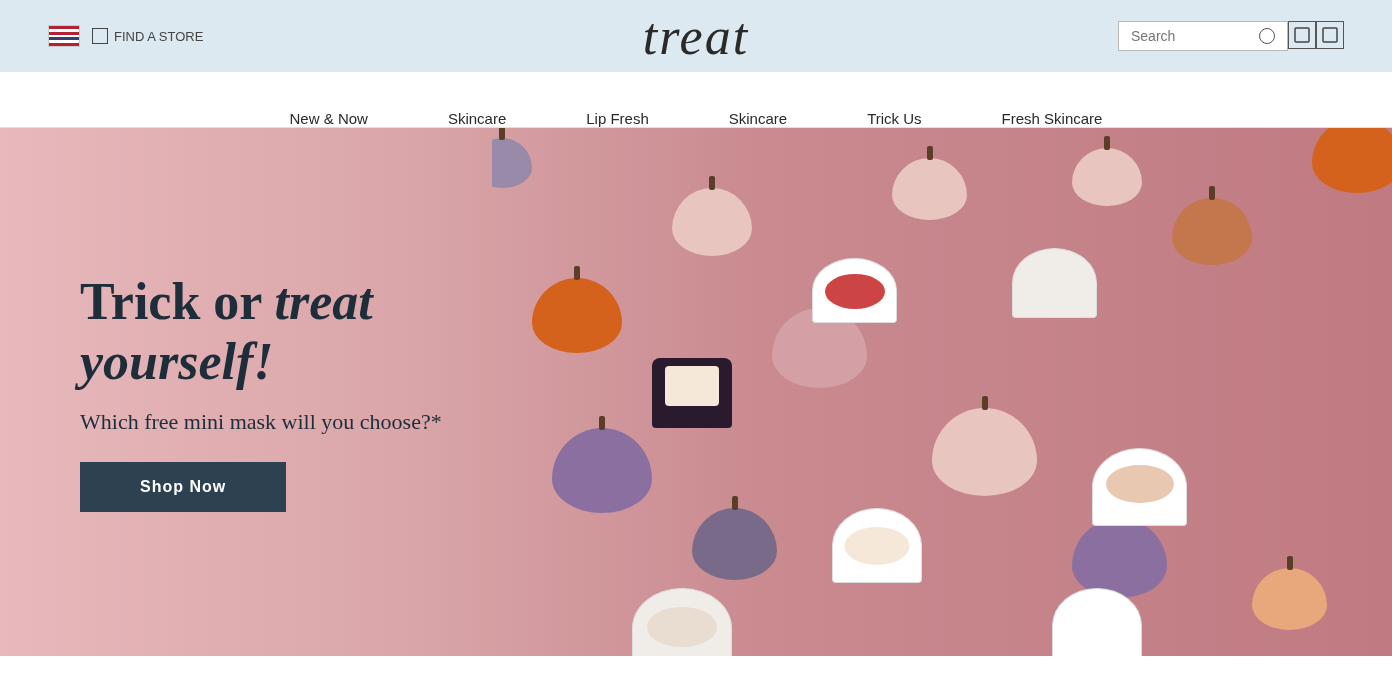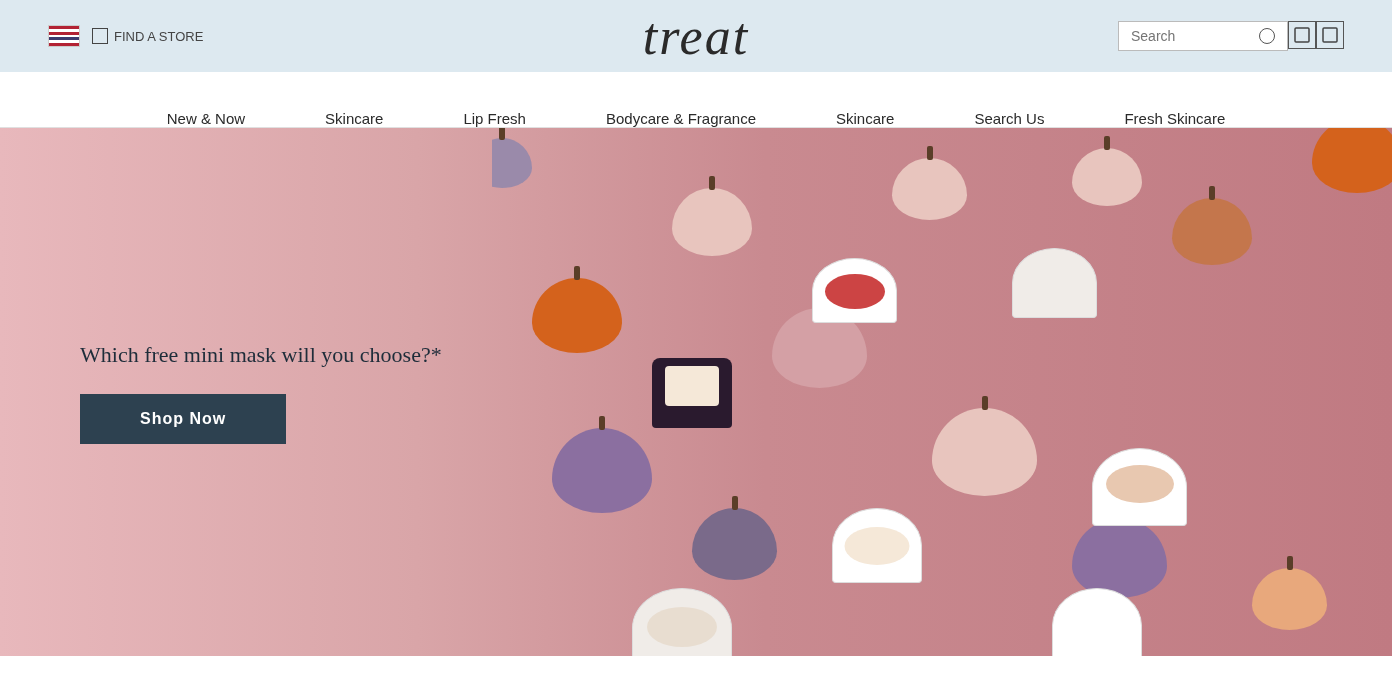--- a/index.html
+++ b/index.html
@@ -277,23 +277,22 @@
       </svg>
     </div>
   </div>
 </div>
 
 <nav class="nav-bar">
   <ul class="nav-items">
     <li>New &amp; Now</li>
     <li>Skincare</li>
     <li>Lip Fresh</li>
-    <li>Bodycare &amp; Fragrance</li>
     <li>Skincare</li>
-    <li>Search Us</li>
+    <li>Trick Us</li>
     <li>Fresh Skincare</li>
   </ul>
 </nav>
 
 <section class="hero">
   <div class="hero-bg"></div>
 
   <div class="hero-right">
     <div class="pumpkin p13"></div>
     <div class="pumpkin p1"></div>
@@ -312,16 +311,19 @@
     <div class="jar j1"></div>
     <div class="jar j2"></div>
     <div class="jar j3"></div>
     <div class="jar j4"></div>
     <div class="jar j5"></div>
     <div class="jar j6"></div>
     <div class="jar j7"></div>
   </div>
 
   <div class="hero-content">
+    <h1 class="hero-title">
+      <span>Trick or </span><em>treat yourself!</em>
+    </h1>
     <p class="hero-subtitle">Which free mini mask will you choose?*</p>
     <button class="shop-now-btn">Shop Now</button>
   </div>
 </section>
 
 </body></html>

